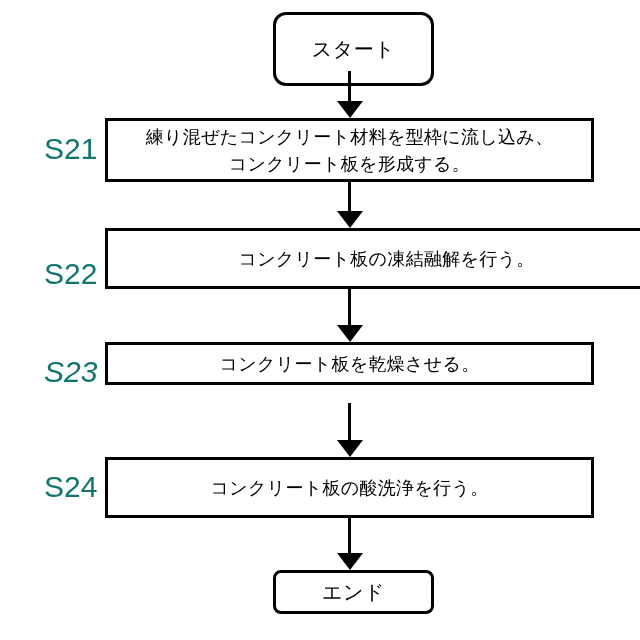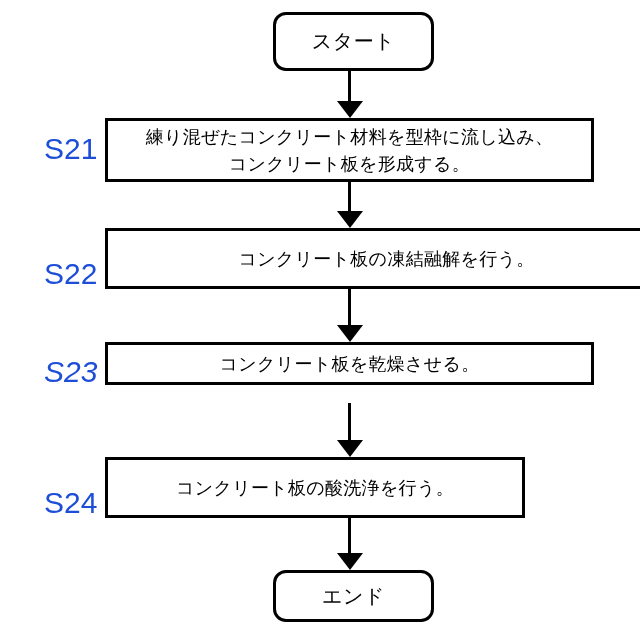--- a/index.html
+++ b/index.html
@@ -57,21 +57,21 @@
     padding: 0 10px;
     white-space: pre-line;
   }
 
   
   .step-label {
     position: absolute;
     font-size: 30px;
     line-height: 1;
     font-family: "Liberation Sans", "DejaVu Sans", sans-serif;
-    color: #1d4ed8;
+    color: #0f766e;
     white-space: nowrap;
   }
 
   
   .connector {
     position: absolute;
     width: 26px;
   }
   .connector .shaft {
     position: absolute;
@@ -88,21 +88,21 @@
     border-left: 13px solid transparent;
     border-right: 13px solid transparent;
     border-top: 17px solid #000000;
   }
 </style>
 </head>
 <body>
 
 <div id="flowchart">
 
-  <div class="terminal" style="left:273px; top:12px; width:161px; height:59px;">
+  <div class="terminal" style="left:273px; top:12px; width:161px; height:74px;">
     <span class="node-text">スタート</span>
   </div>
 
   <div class="connector" style="left:337px; top:71px; height:47px;">
     <div class="shaft" style="height:31px;"></div>
     <div class="head" style="top:30px;"></div>
   </div>
 
   <div class="step-label" style="left:44px; top:134px;">S21</div>
   <div class="process" style="left:105px; top:118px; width:489px; height:64px;">
@@ -128,27 +128,27 @@
   <div class="step-label" style="left:44px; top:357px;font-style:italic;">S23</div>
   <div class="process" style="left:105px; top:342px; width:489px; height:43px;">
     <span class="node-text">コンクリート板を乾燥させる。</span>
   </div>
 
   <div class="connector" style="left:337px; top:403px; height:54px;">
     <div class="shaft" style="height:38px;"></div>
     <div class="head" style="top:37px;"></div>
   </div>
 
-  <div class="step-label" style="left:44px; top:488px;">S24</div>
-  <div class="process" style="left:105px; top:457px; width:420px; height:61px;">
+  <div class="step-label" style="left:44px; top:472px;">S24</div>
+  <div class="process" style="left:105px; top:457px; width:489px; height:61px;">
     <span class="node-text">コンクリート板の酸洗浄を行う。</span>
   </div>
 
   <div class="connector" style="left:337px; top:518px; height:52px;">
     <div class="shaft" style="height:36px;"></div>
     <div class="head" style="top:35px;"></div>
   </div>
 
-  <div class="terminal" style="left:273px; top:570px; width:161px; height:52px;">
+  <div class="terminal" style="left:273px; top:570px; width:161px; height:44px;border-radius:8px;">
     <span class="node-text">エンド</span>
   </div>
 
 </div>
 
 </body></html>

